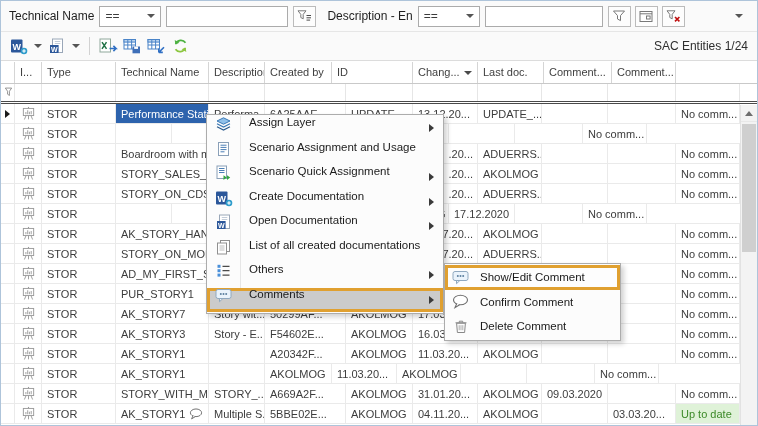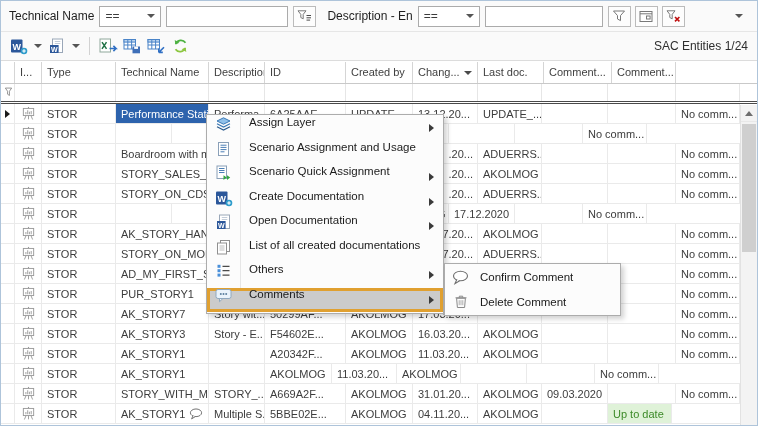--- a/index.html
+++ b/index.html
@@ -208,22 +208,22 @@
     <span class="counter">SAC Entities 1/24</span>
   </div>
 
   <div class="grid">
     <div class="ghead" id="ghead">
         <div class="hcell" style="width:14px"></div>
         <div class="hcell" style="width:27px"><span>I...</span></div>
         <div class="hcell" style="width:74px"><span>Type</span></div>
         <div class="hcell" style="width:93px"><span>Technical Name</span></div>
         <div class="hcell" style="width:56px"><span>Description</span></div>
+        <div class="hcell" style="width:67px"><span>Created by</span></div>
         <div class="hcell" style="width:81px"><span>ID</span></div>
-        <div class="hcell" style="width:67px"><span>Created by</span></div>
         <div class="hcell" style="width:65px"><span>Chang...</span><span class="sortdesc"></span></div>
         <div class="hcell" style="width:66px"><span>Last doc.</span></div>
         <div class="hcell" style="width:68px"><span>Comment...</span></div>
         <div class="hcell" style="width:64px"><span>Comment...</span></div>
       </div>
     <div class="gfilter" id="gfilter">
         <div class="fcell" style="width:14px">
           <span style="position:absolute;left:2px;top:2px;">
             <svg width="11" height="12" viewBox="0 0 14 14">
               <path d="M3 2h8L8.2 6v5.4l-2.4-1.6V6z" fill="none" stroke="#7A7A7A"></path>
@@ -635,20 +635,21 @@
                 <path d="M4.8 9.6L3 13.6l4.6-2.8" fill="#fff" stroke="#6E6E6E" stroke-width="1.2"></path>
               </svg>
             </span>
           </div>
     <div class="cell" style="width:56px">Multiple S...</div>
     <div class="cell" style="width:81px">5BBE02E...</div>
     <div class="cell" style="width:67px">AKOLMOG</div>
     <div class="cell " style="width:65px">04.11.20...</div>
     <div class="cell" style="width:64px">AKOLMOG</div>
     <div class="cell" style="width:66px"></div>
+    <div class="cell" style="width:68px">03.03.20...</div>
     <div class="cell utd" style="width:64px">Up to date</div>
   </div>
       </div>
     <div class="vscroll">
       <div class="sbtn">
           <span class="sarrow-up"></span>
         </div>
       <div class="sthumb"></div>
     </div>
   </div>
@@ -743,20 +744,32 @@
             <circle cx="8.5" cy="6" r="1" fill="#5B7F9E"></circle>
             <circle cx="11.2" cy="6" r="1" fill="#5B7F9E"></circle>
           </svg>
         </span>
     <span class="mlabel">Comments</span>
     <span class="marrow"></span>
   </div>
     </div>
 
   <div class="submenu" id="submenu">
+  <div class="smitem hl">
+    <span class="mico">
+          <svg width="18" height="15" viewBox="0 0 18 15">
+            <rect x="1" y="1.5" width="15" height="9" rx="2" fill="#EAF3FB" stroke="#8FA8BF"></rect>
+            <path d="M4.5 10.5v3.2l3.4-3.2z" fill="#EAF3FB" stroke="#8FA8BF"></path>
+            <circle cx="5.8" cy="6" r="1" fill="#5B7F9E"></circle>
+            <circle cx="8.5" cy="6" r="1" fill="#5B7F9E"></circle>
+            <circle cx="11.2" cy="6" r="1" fill="#5B7F9E"></circle>
+          </svg>
+        </span>
+    <span class="mlabel">Show/Edit Comment</span>
+  </div>
   <div class="smitem ">
     <span class="mico">
           <svg width="17" height="15" viewBox="0 0 17 15">
             <ellipse cx="8.5" cy="6" rx="7" ry="4.8" fill="#fff" stroke="#6E6E6E" stroke-width="1.1"></ellipse>
             <path d="M4.8 9.6L3 13.6l4.6-2.8" fill="#fff" stroke="#6E6E6E" stroke-width="1.1"></path>
           </svg>
         </span>
     <span class="mlabel">Confirm Comment</span>
   </div>
   <div class="smitem ">

